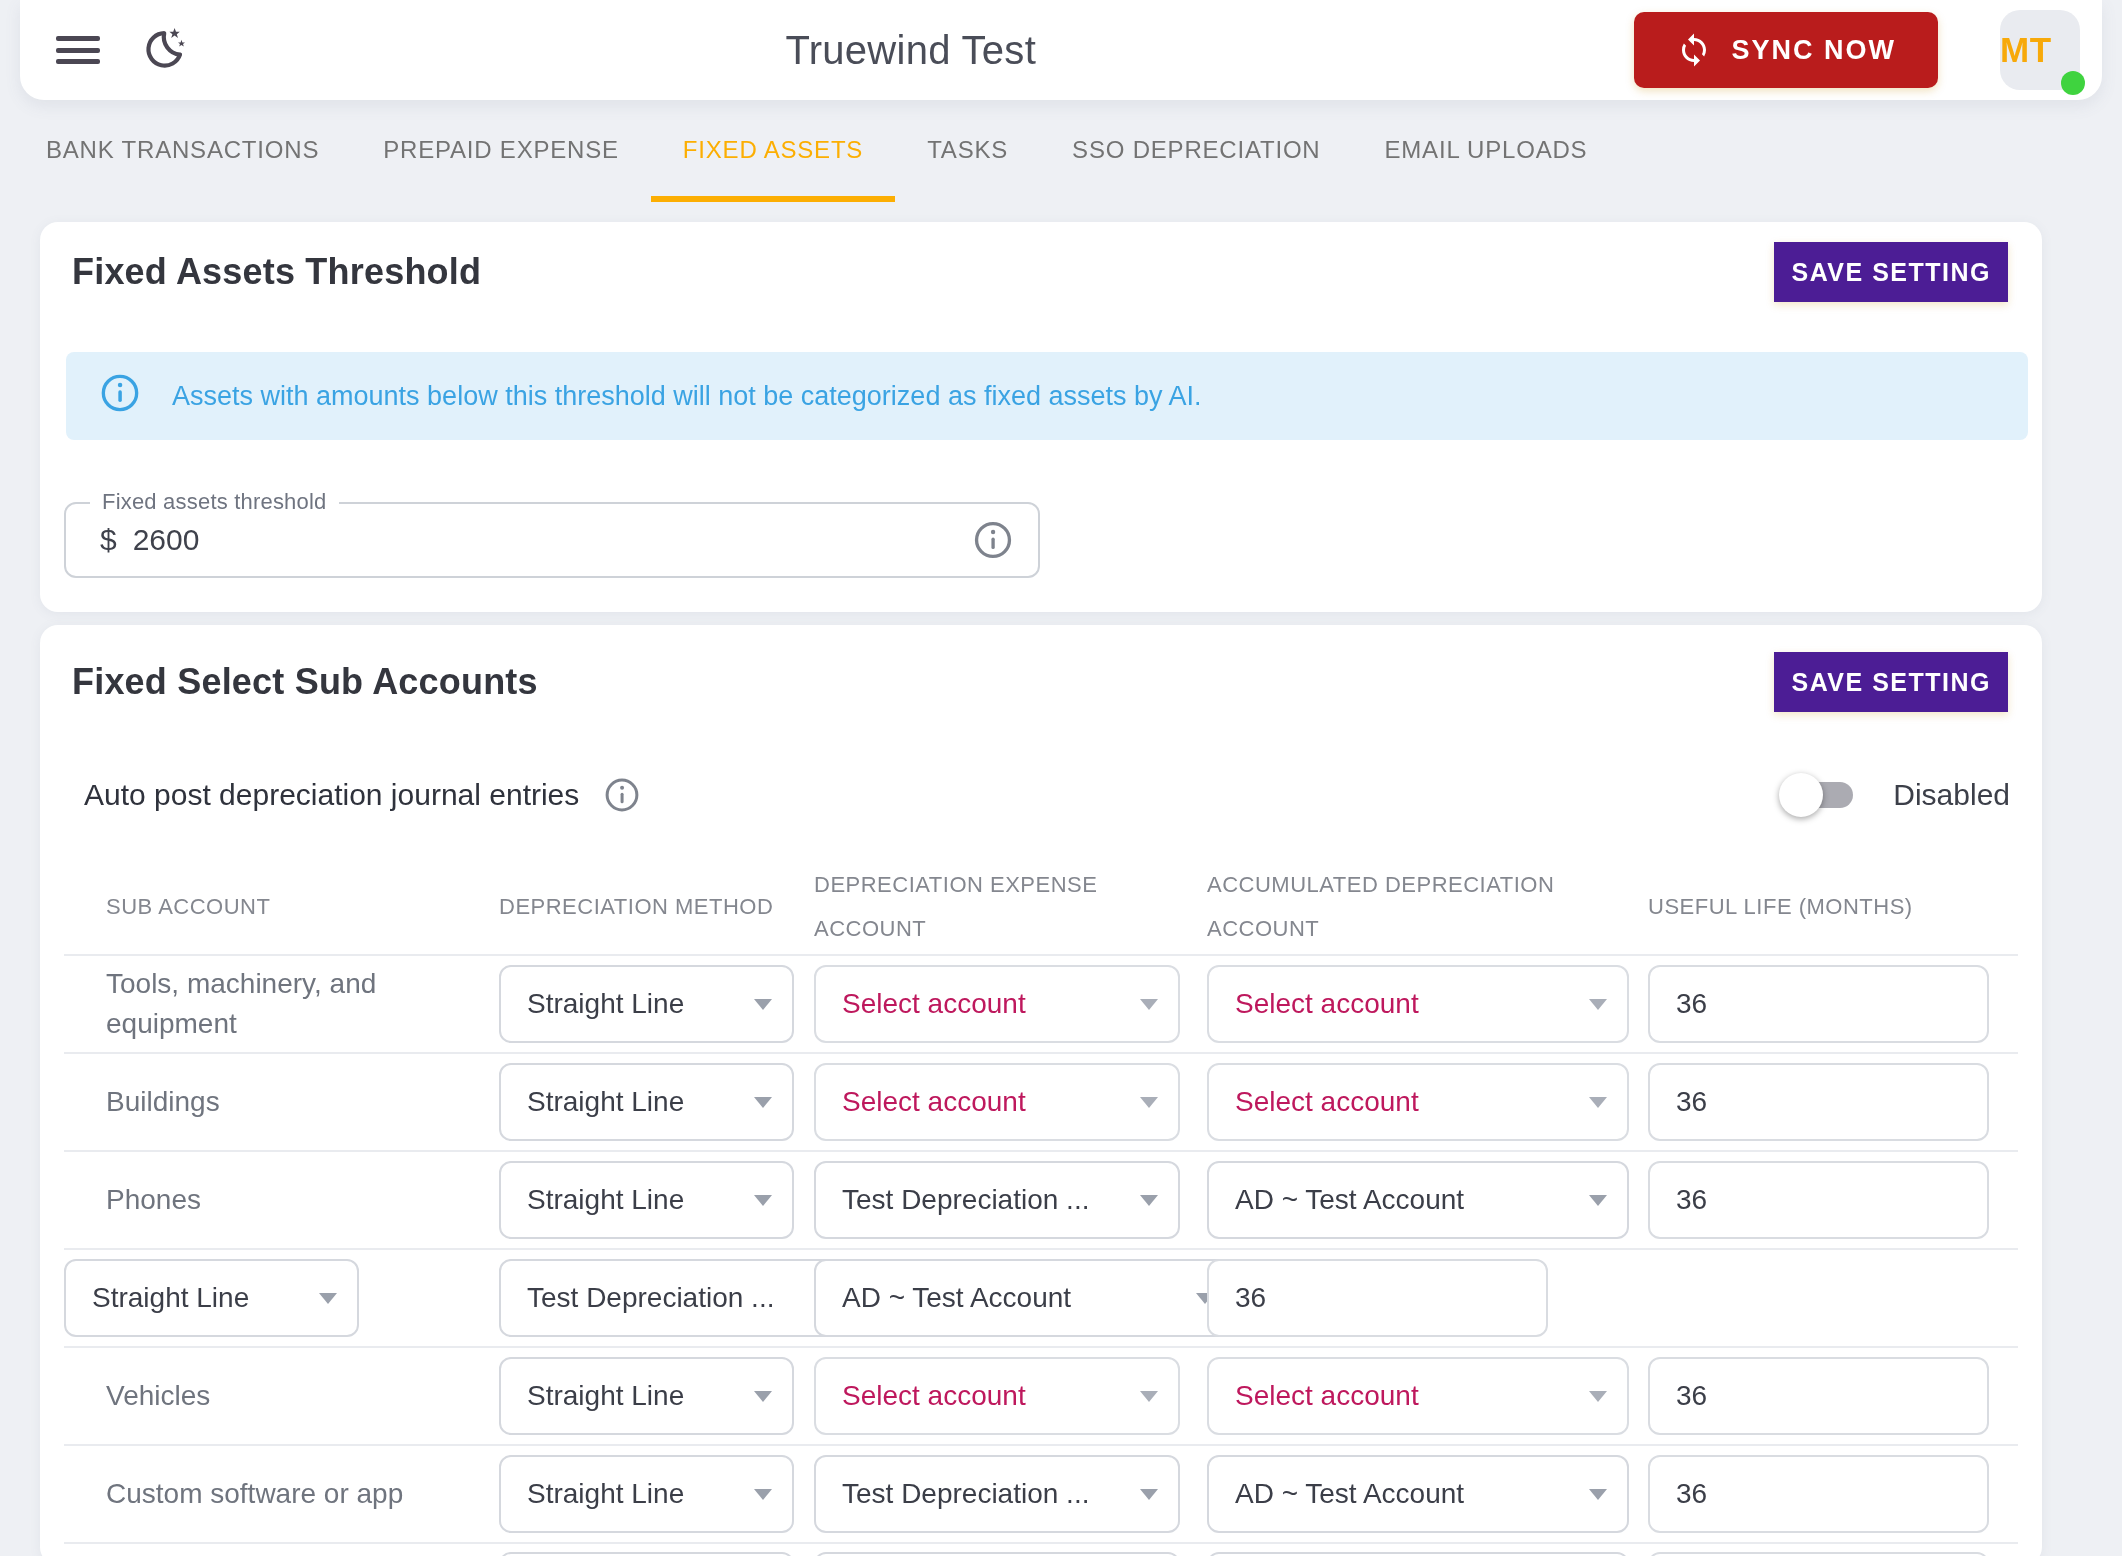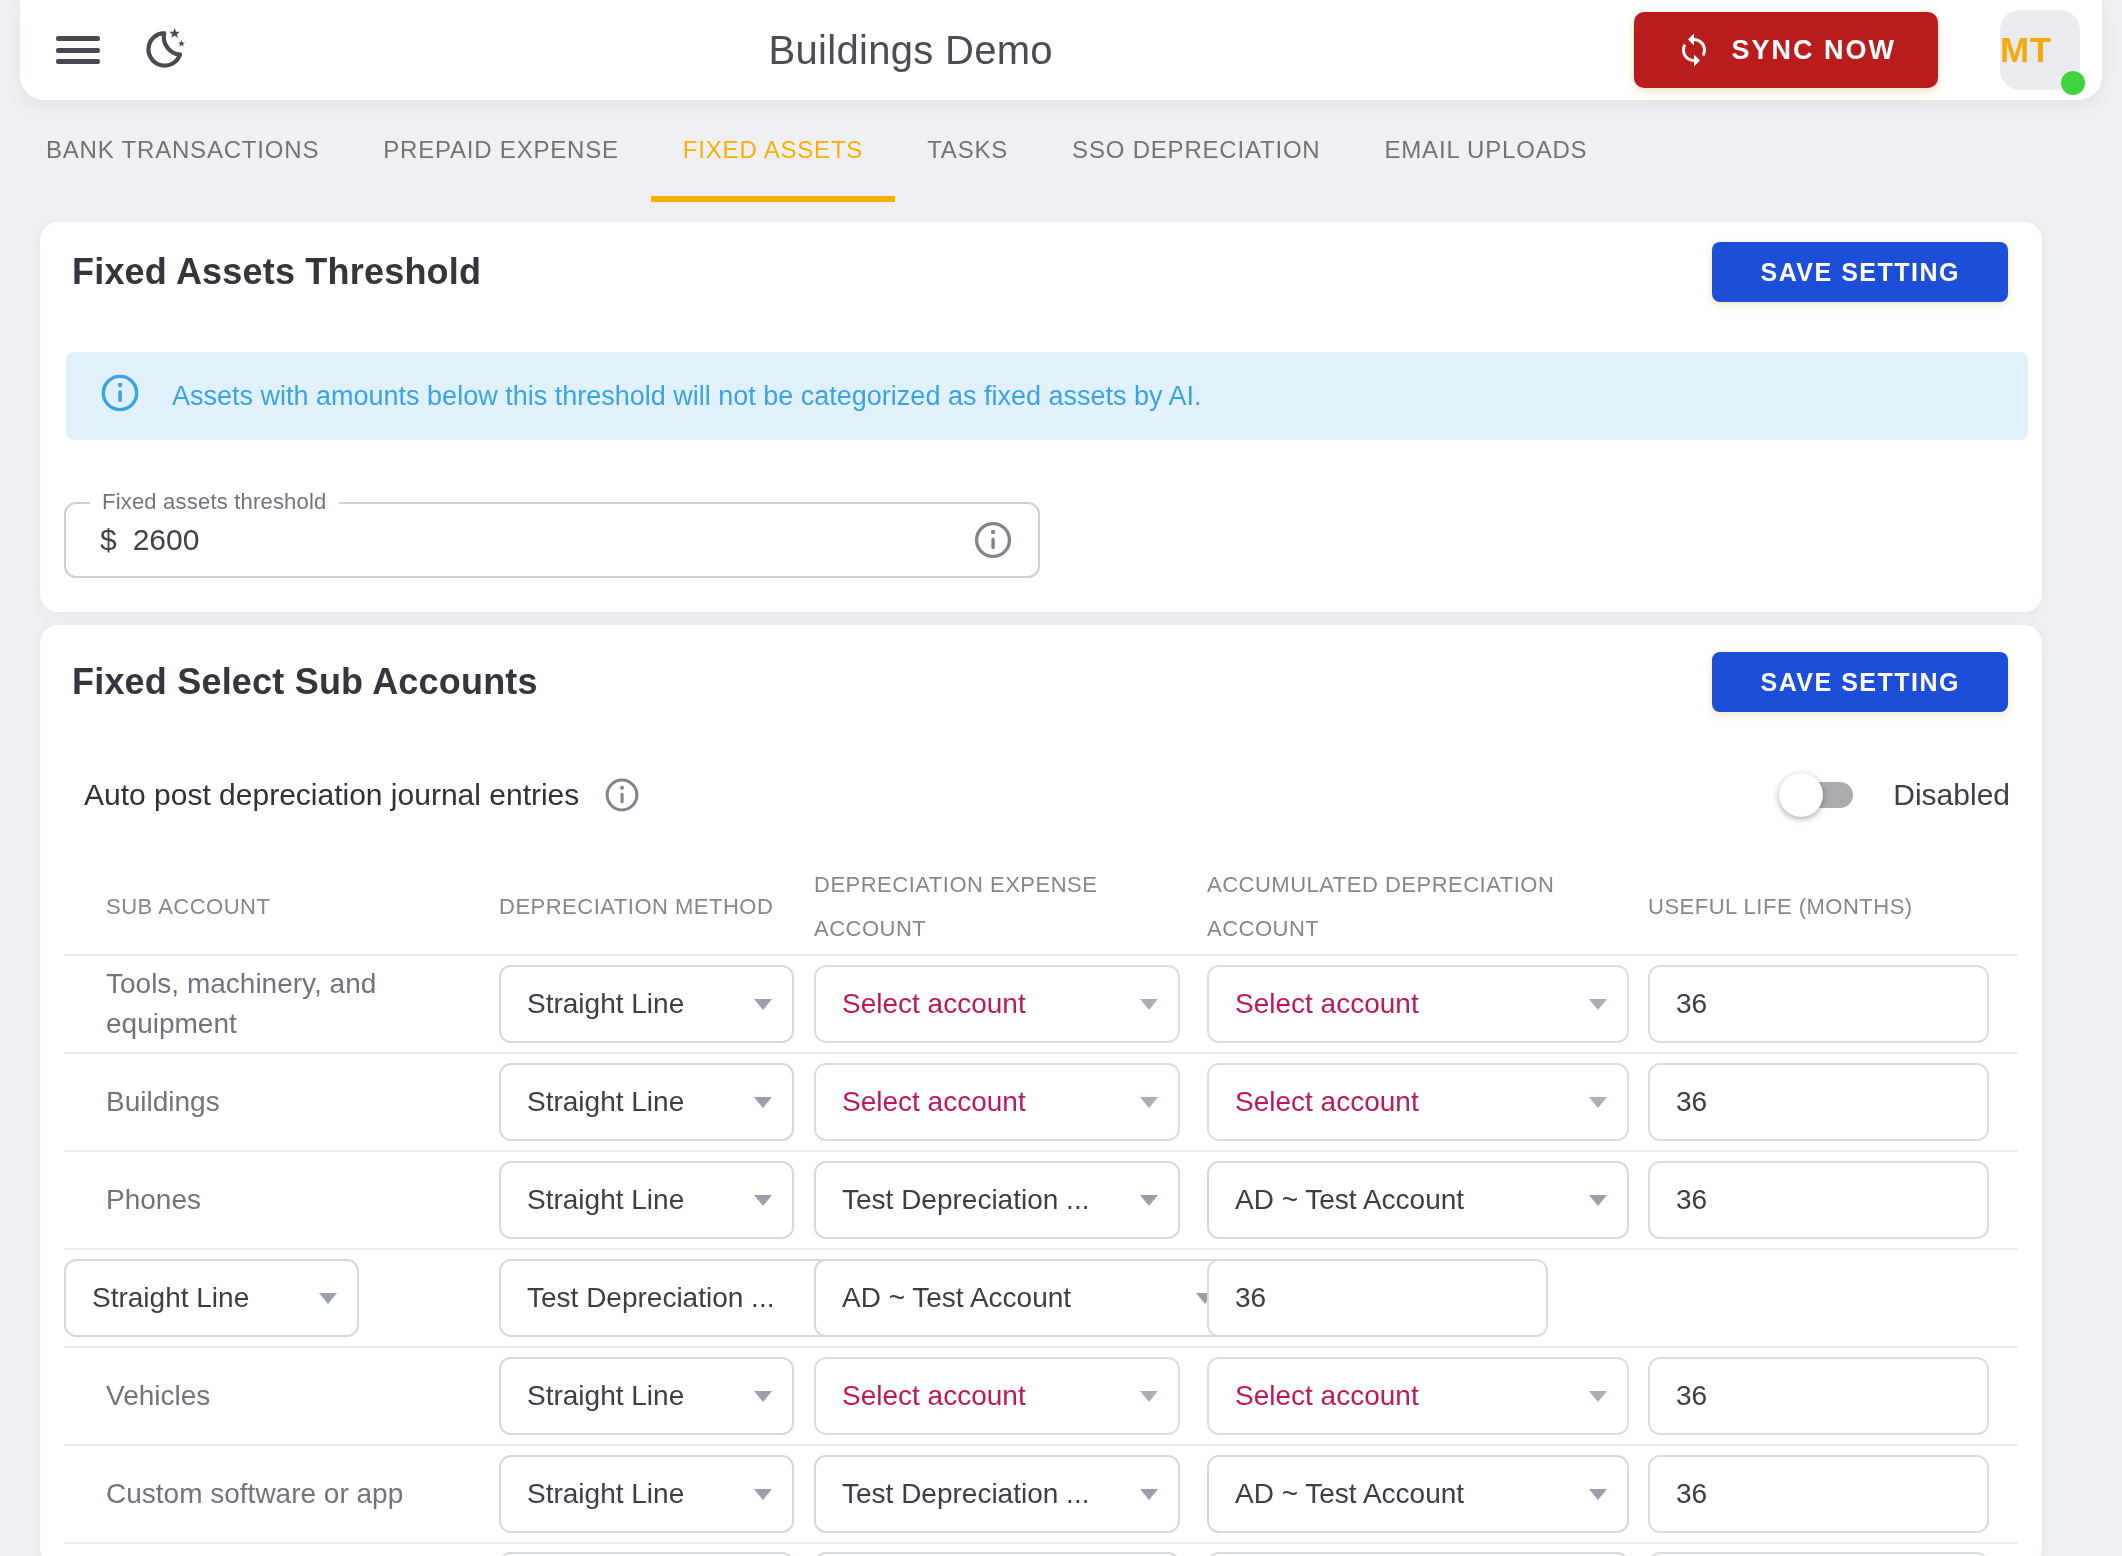--- a/index.html
+++ b/index.html
@@ -51,22 +51,22 @@
   .card {
     position:absolute; left:40px; width:2002px; background:#fff;
     border-radius:18px; box-shadow:0 2px 12px rgba(90,100,130,.08);
   }
   .card1 { top:222px; height:390px; }
   .card2 { top:625px; height:940px; }
   .card-head { display:flex; justify-content:space-between; align-items:center; padding:20px 34px 0 32px; height:80px; }
   .card2 .card-head { padding-top:27px; height:87px; }
   .card-title { font-size:36px; font-weight:600; color:#34363e; letter-spacing:.2px; }
   .save-btn {
-    height:60px; padding:0 48px; border:none; border-radius:8px;
-    background:#1d4ed8; color:#fff; font-family:inherit;
+    height:60px; padding:0 17px; border:none; border-radius:0;
+    background:#4c1d95; color:#fff; font-family:inherit;
     font-size:25px; font-weight:700; letter-spacing:1.5px; cursor:pointer;
     box-shadow:0 3px 8px rgba(200,140,0,.22);
   }
 
   
   .info-banner {
     margin:50px 14px 0 26px; height:88px; border-radius:8px;
     background:#e1f1fb; color:#3aa3e3;
     display:flex; align-items:center; gap:32px; padding:4px 34px;
     font-size:27px;
@@ -144,21 +144,21 @@
     </div>
 
   <div class="moon-btn">
     <svg width="48" height="48" viewBox="0 0 24 24">
       <path d="M12.6 3.6a8.1 8.1 0 1 0 7.9 10.7A8.9 8.9 0 0 1 12.6 3.6z" fill="none" stroke="#4b4753" stroke-width="2.1" stroke-linejoin="round"></path>
       <polygon points="17.8,1.0 18.5,2.9 20.4,2.9 18.9,4.1 19.5,6.0 17.8,4.8 16.1,6.0 16.7,4.1 15.2,2.9 17.1,2.9" fill="#4b4753"></polygon>
       <polygon points="21.2,6.9 21.7,8.2 23.0,8.2 22.0,9.0 22.4,10.3 21.2,9.5 20.1,10.3 20.5,9.0 19.5,8.2 20.8,8.2" fill="#4b4753"></polygon>
     </svg>
   </div>
 
-  <div class="app-title">Buildings Demo</div>
+  <div class="app-title">Truewind Test</div>
 
   <button class="sync-btn">
     <span style="display:flex;">
       <svg width="36" height="36" viewBox="0 0 24 24">
           <path fill="#fff" d="M12 4V1L8 5l4 4V6c3.31 0 6 2.69 6 6 0 1.01-.25 1.97-.7 2.8l1.46 1.46A7.93 7.93 0 0 0 20 12c0-4.42-3.58-8-8-8zm0 14c-3.31 0-6-2.69-6-6 0-1.01.25-1.97.7-2.8L5.24 7.74A7.93 7.93 0 0 0 4 12c0 4.42 3.58 8 8 8v3l4-4-4-4v3z"></path>
         </svg>
     </span>
     <span>SYNC NOW</span>
   </button>
 

